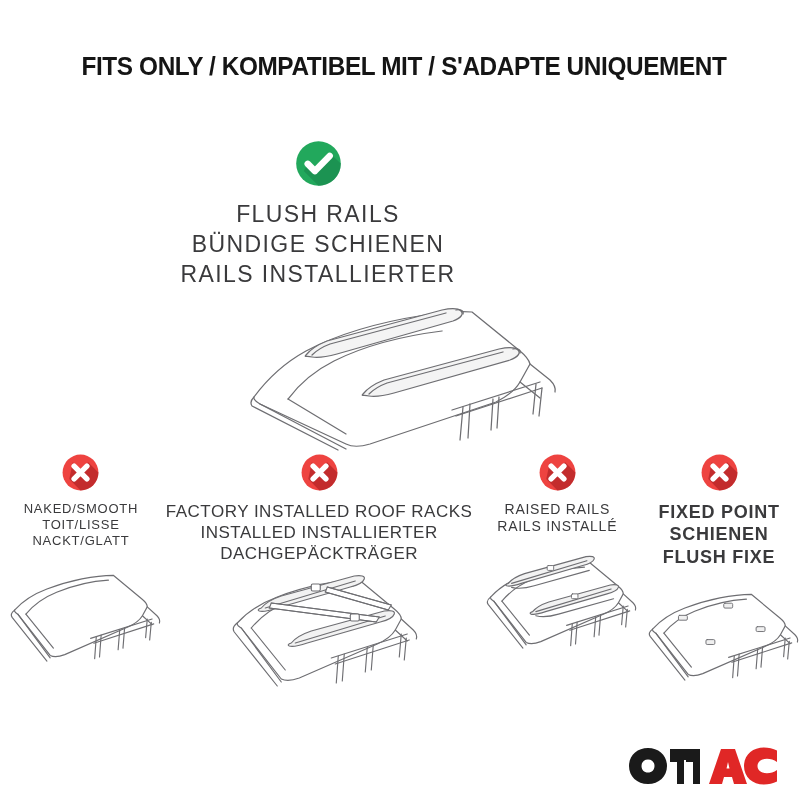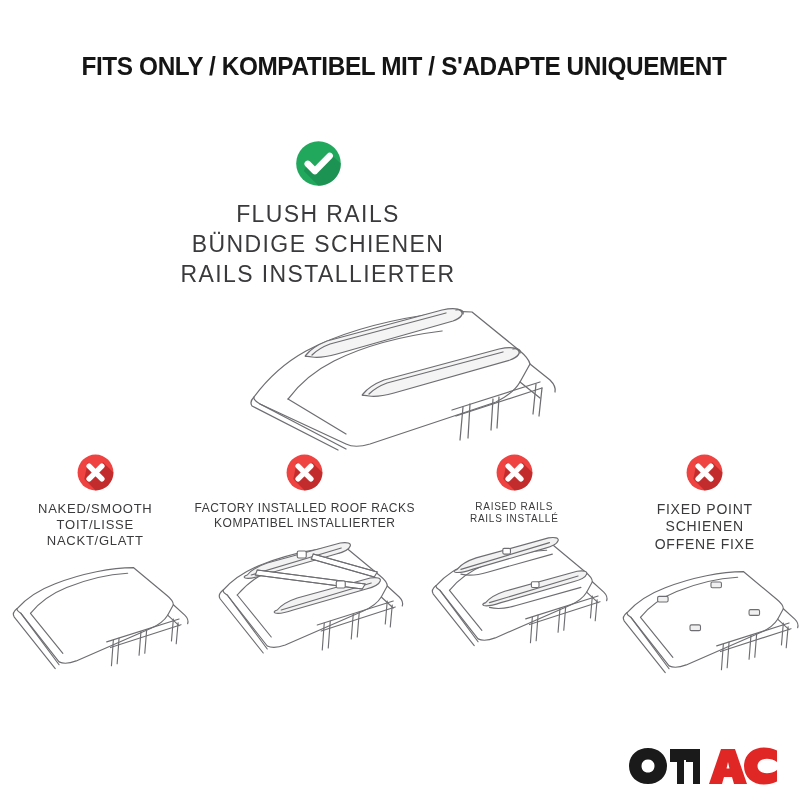--- a/index.html
+++ b/index.html
@@ -99,23 +99,23 @@
     color: #3a3a3c;
     white-space: nowrap;
   }
   .col-art {
     margin-top: 6px;
     width: 100%;
     height: 128px;
   }
   
   .col.c1 .lbl { font-size: 13.0px; }
-  .col.c2 .lbl { font-size: 12px; letter-spacing: 0.5px; }
-  .col.c3 .lbl { font-size: 10px; }
-  .col.c4 .lbl { font-size: 14px; }
+  .col.c2 .lbl { font-size: 17px; letter-spacing: 0.5px; }
+  .col.c3 .lbl { font-size: 14px; }
+  .col.c4 .lbl { font-size: 18px; font-weight: bold; }
 
   
   .logo {
     position: absolute;
     right: 22px;
     bottom: 14px;
     height: 40px;
     width: 150px;
   }
 
@@ -224,21 +224,22 @@
   </div>
 
   <div class="col c2">
     <svg class="col-badge" viewBox="0 0 64 64">
       <circle cx="32" cy="32" r="28" fill="#EE4340"></circle>
       <path d="M32 60 C47.5 60 60 47.5 60 32 L44 16 L32 26 L20 16 L14.5 42 Z" fill="#A61E22" opacity="0.6"></path>
       <path d="M22 22 L42 42 M42 22 L22 42" stroke="#ffffff" stroke-width="8.4" stroke-linecap="round"></path>
     </svg>
     <div class="col-labels">
       <div class="lbl">FACTORY INSTALLED ROOF RACKS</div>
-      <div class="lbl">KOMPATIBEL INSTALLIERTER</div>
+      <div class="lbl">INSTALLED INSTALLIERTER</div>
+      <div class="lbl">DACHGEPÄCKTRÄGER</div>
     </div>
     <svg class="col-art art" viewBox="0 0 200 128">
       <g fill="none" stroke="#6E6E72" stroke-width="1.15" stroke-linejoin="round" stroke-linecap="round">
         <path d="M18 53 C28 42 42 33 58 27 C86 16 118 10 140 10
                  L175 39 C180 43 182 46 182 49
                  L176 60 C173 65 167 70 158 74
                  L80 108 C72 111 66 111 62 109 L22 58 C19 56 17 55 18 53 Z"></path>
         <path d="M32 58 C42 46 55 37 70 31 C92 22 116 17 134 16"></path>
         <path d="M32 58 L66 100"></path>
         <path d="M18 53 C14 56 13 59 15 62 L58 116"></path>
@@ -324,21 +325,21 @@
 
   <div class="col c4">
     <svg class="col-badge" viewBox="0 0 64 64">
       <circle cx="32" cy="32" r="28" fill="#EE4340"></circle>
       <path d="M32 60 C47.5 60 60 47.5 60 32 L44 16 L32 26 L20 16 L14.5 42 Z" fill="#A61E22" opacity="0.6"></path>
       <path d="M22 22 L42 42 M42 22 L22 42" stroke="#ffffff" stroke-width="8.4" stroke-linecap="round"></path>
     </svg>
     <div class="col-labels">
       <div class="lbl">FIXED POINT</div>
       <div class="lbl">SCHIENEN</div>
-      <div class="lbl">OFFENE FIXE</div>
+      <div class="lbl">FLUSH FIXE</div>
     </div>
     <svg class="col-art art" viewBox="0 0 200 128">
       <g fill="none" stroke="#6E6E72" stroke-width="1.15" stroke-linejoin="round" stroke-linecap="round">
         <path d="M18 53 C28 42 42 33 58 27 C86 16 118 10 140 10
                  L175 39 C180 43 182 46 182 49
                  L176 60 C173 65 167 70 158 74
                  L80 108 C72 111 66 111 62 109 L22 58 C19 56 17 55 18 53 Z"></path>
         <path d="M32 58 C42 46 55 37 70 31 C92 22 116 17 134 16"></path>
         <path d="M32 58 L66 100"></path>
         <path d="M18 53 C14 56 13 59 15 62 L58 116"></path>

